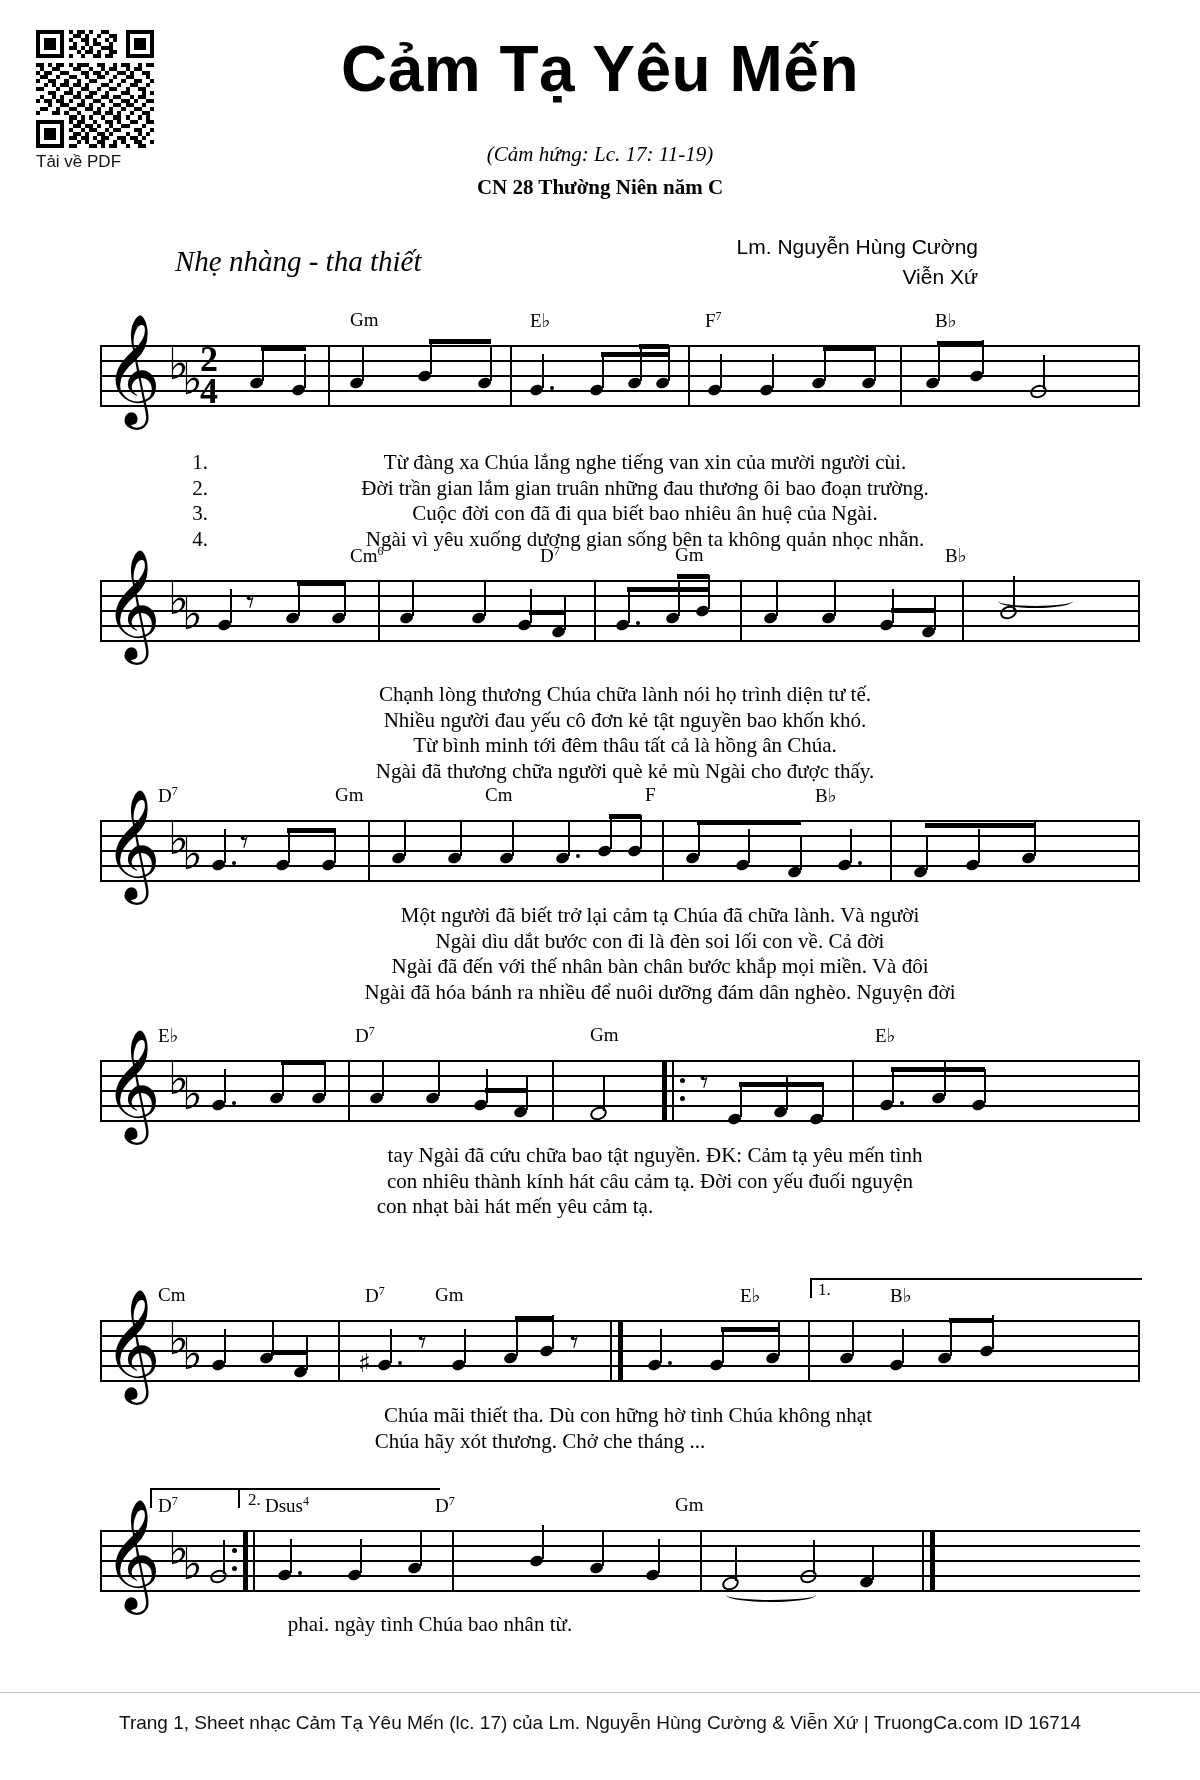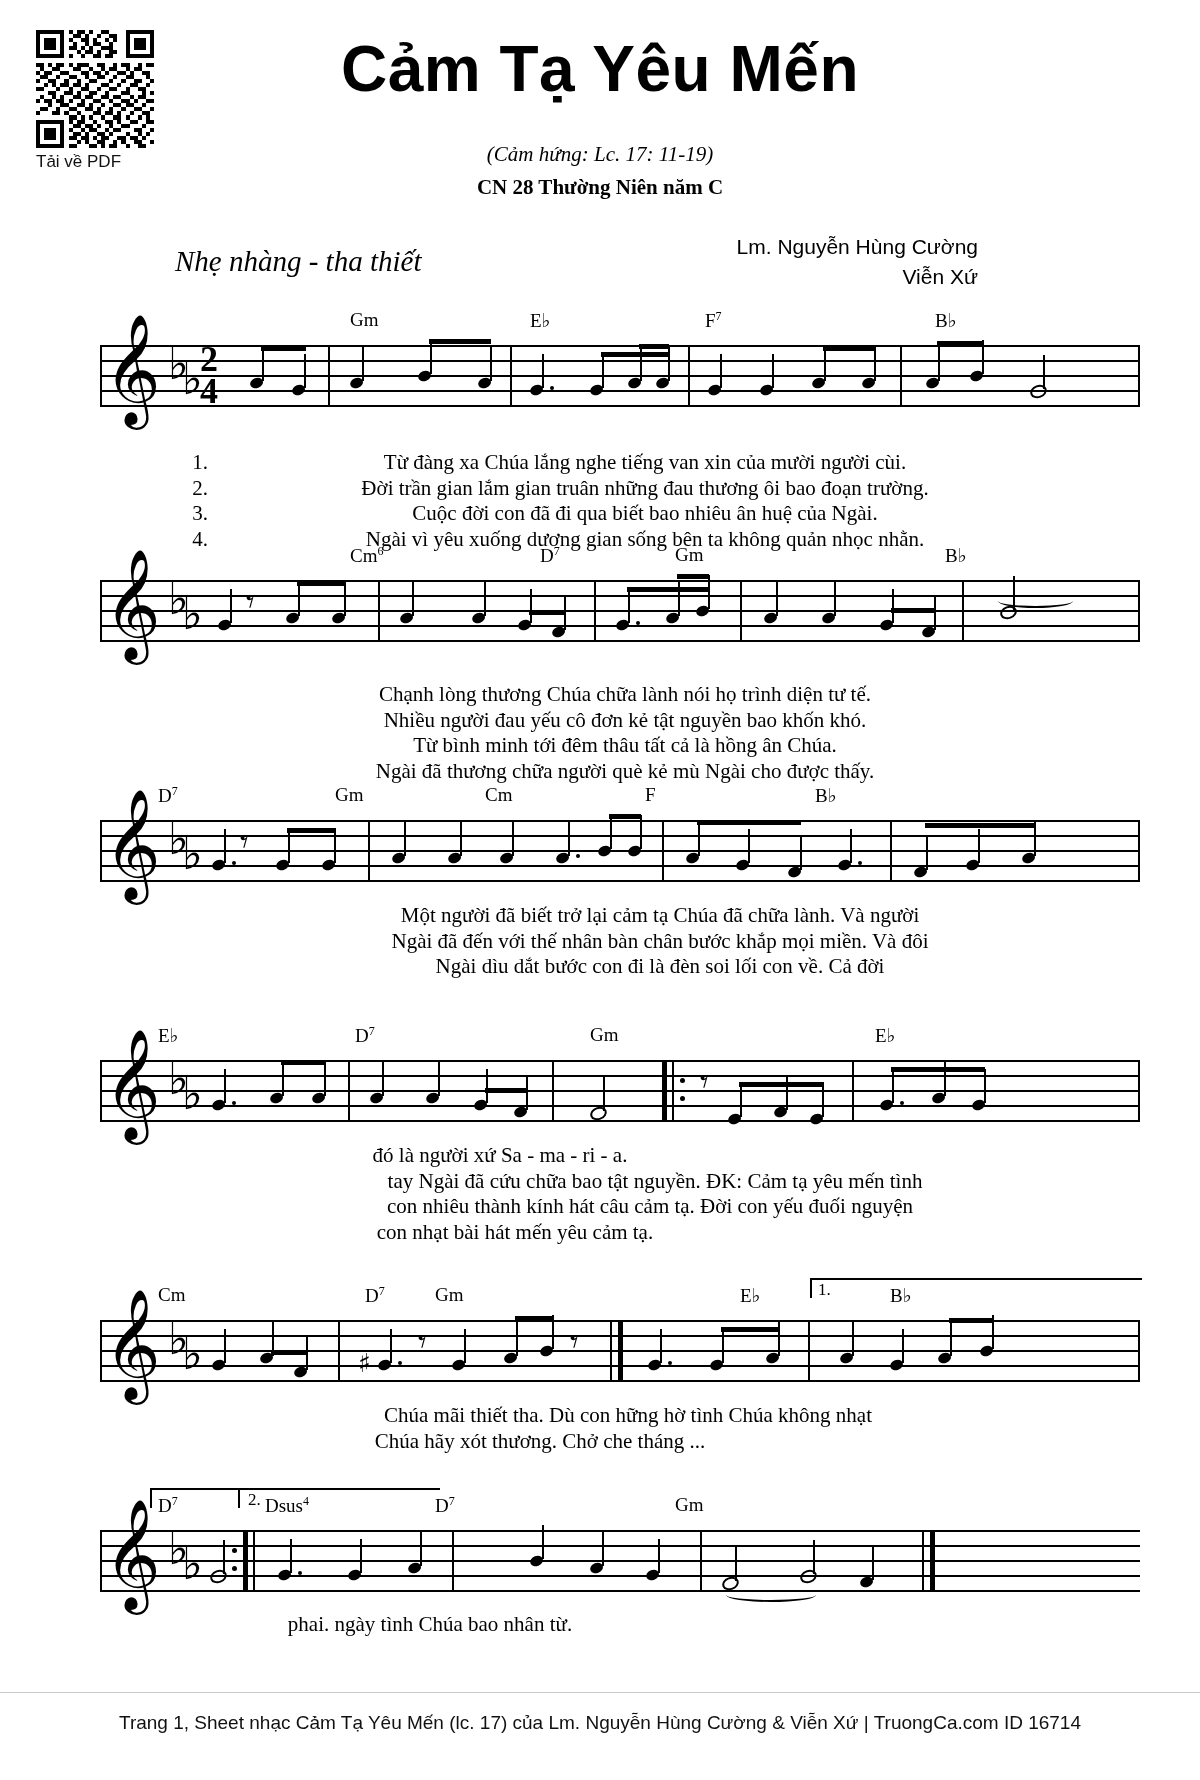--- a/index.html
+++ b/index.html
@@ -756,24 +756,27 @@
       <div class="beam" style="left:825px; top:3px; width:110px;"></div>
       <div class="barline" style="left:1038px;"></div>
     </div>
   </div>
 
   <div class="lyrics" style="top:903px;">
     <div class="lyric-line">
       <span class="sy" style="left:560px;">Một người đã biết trở lại cảm tạ Chúa đã chữa lành. Và người</span>
     </div>
     <div class="lyric-line">
+      <span class="sy" style="left:560px;">Ngài dìu dắt bước con đi là đèn soi lối con về. Cả đời</span>
+    </div>
+    <div class="lyric-line">
       <span class="sy" style="left:560px;">Ngài đã đến với thế nhân bàn chân bước khắp mọi miền. Và đôi</span>
     </div>
     <div class="lyric-line">
-      <span class="sy" style="left:560px;">Ngài dìu dắt bước con đi là đèn soi lối con về. Cả đời</span>
+      <span class="sy" style="left:560px;">Ngài đã hóa bánh ra nhiều để nuôi dưỡng đám dân nghèo. Nguyện đời</span>
     </div>
   </div>
 
   <div class="system" style="top:1060px;">
     <div class="staff">
       <div class="line l0"></div>
       <div class="line l1"></div>
       <div class="line l2"></div>
       <div class="line l3"></div>
       <div class="line l4"></div>
@@ -836,23 +839,20 @@
       <div class="note" style="left:832px; top:33px;"></div>
       <div class="stem" style="left:844px; top:2px;"></div>
       <div class="note" style="left:872px; top:40px;"></div>
       <div class="stem" style="left:884px; top:9px;"></div>
       <div class="beam" style="left:791px; top:7px; width:94px;"></div>
       <div class="barline" style="left:1038px;"></div>
     </div>
   </div>
 
   <div class="lyrics" style="top:1143px;">
-    <div class="lyric-line">
-      <span class="sy" style="left:400px;">đó là người xứ Sa - ma - ri - a.</span>
-    </div>
     <div class="lyric-line">
       <span class="sy" style="left:555px;">tay Ngài đã cứu chữa bao tật nguyền. ĐK: Cảm tạ yêu mến tình</span>
     </div>
     <div class="lyric-line">
       <span class="sy" style="left:550px;">con nhiêu thành kính hát câu cảm tạ. Đời con yếu đuối nguyện</span>
     </div>
     <div class="lyric-line">
       <span class="sy" style="left:415px;">con nhạt bài hát mến yêu cảm tạ.</span>
     </div>
   </div>

